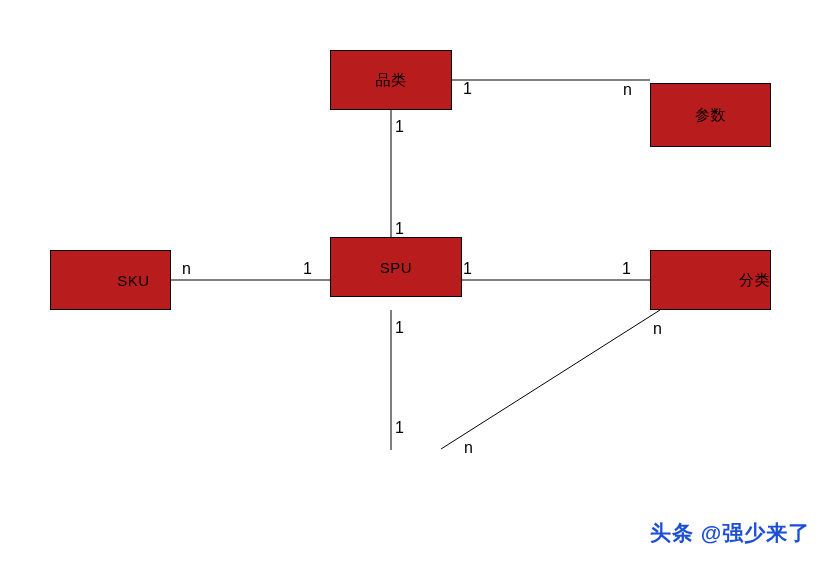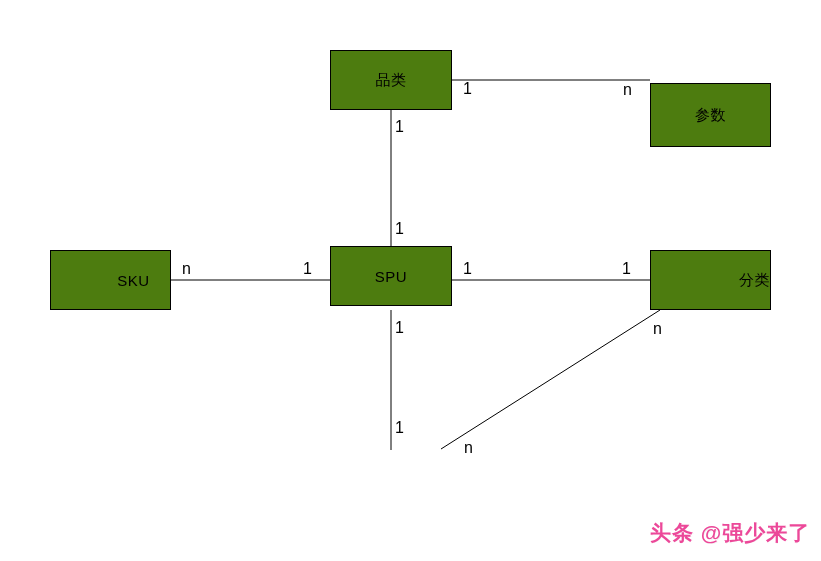--- a/index.html
+++ b/index.html
@@ -14,32 +14,32 @@
   }
   .edges-svg {
     position: absolute;
     left: 0; top: 0;
     width: 821px; height: 561px;
   }
   .edges-svg line { stroke: #000000; stroke-width: 1; }
   .entity-box {
     position: absolute;
     border: 1px solid #000000;
-    background: #4d7c0f;
+    background: #b91c1c;
     display: flex;
     align-items: center;
     justify-content: center;
     font-size: 15px;
     color: #000000;
     letter-spacing: 0.5px;
   }
   .box-pinlei { left: 330px; top: 50px;  width: 122px; height: 60px; }
   .box-canshu { left: 650px; top: 50px;  width: 121px; height: 64px; margin-top: 33px; }
   .box-sku    { left: 50px;  top: 250px; width: 121px; height: 60px; padding-left: 46px; }
-  .box-spu    { left: 330px; top: 246px; width: 122px; height: 60px; }
+  .box-spu    { left: 330px; top: 237px; width: 132px; height: 60px; }
   .box-fenlei { left: 650px; top: 250px; width: 121px; height: 60px; justify-content: flex-end; }
   .box-pinpai { left: 330px; top: 450px; width: 122px; height: 60px; }
   .card-label {
     position: absolute;
     font-size: 16px;
     line-height: 16px;
     color: #000000;
   }
   .cl-e0a { left: 463px; top: 81px; }
   .cl-e0b { left: 623px; top: 82px; }
@@ -53,21 +53,21 @@
   .cl-e4b { left: 395px; top: 420px; }
   .cl-e5a { left: 653px; top: 321px; }
   .cl-e5b { left: 464px; top: 440px; }
   .watermark {
     position: absolute;
     left: 650px;
     top: 519px;
     font-size: 21px;
     font-weight: bold;
     letter-spacing: 1px;
-    color: #ec4899;
+    color: #1d4ed8;
     text-shadow: 2px 2px 0 #ffffff, 1px 1px 0 #f2f2f2;
     white-space: nowrap;
   }
 </style>
 </head>
 <body>
 
 <div class="canvas">
 
   <svg class="edges-svg" viewBox="0 0 821 561" xmlns="http://www.w3.org/2000/svg">

